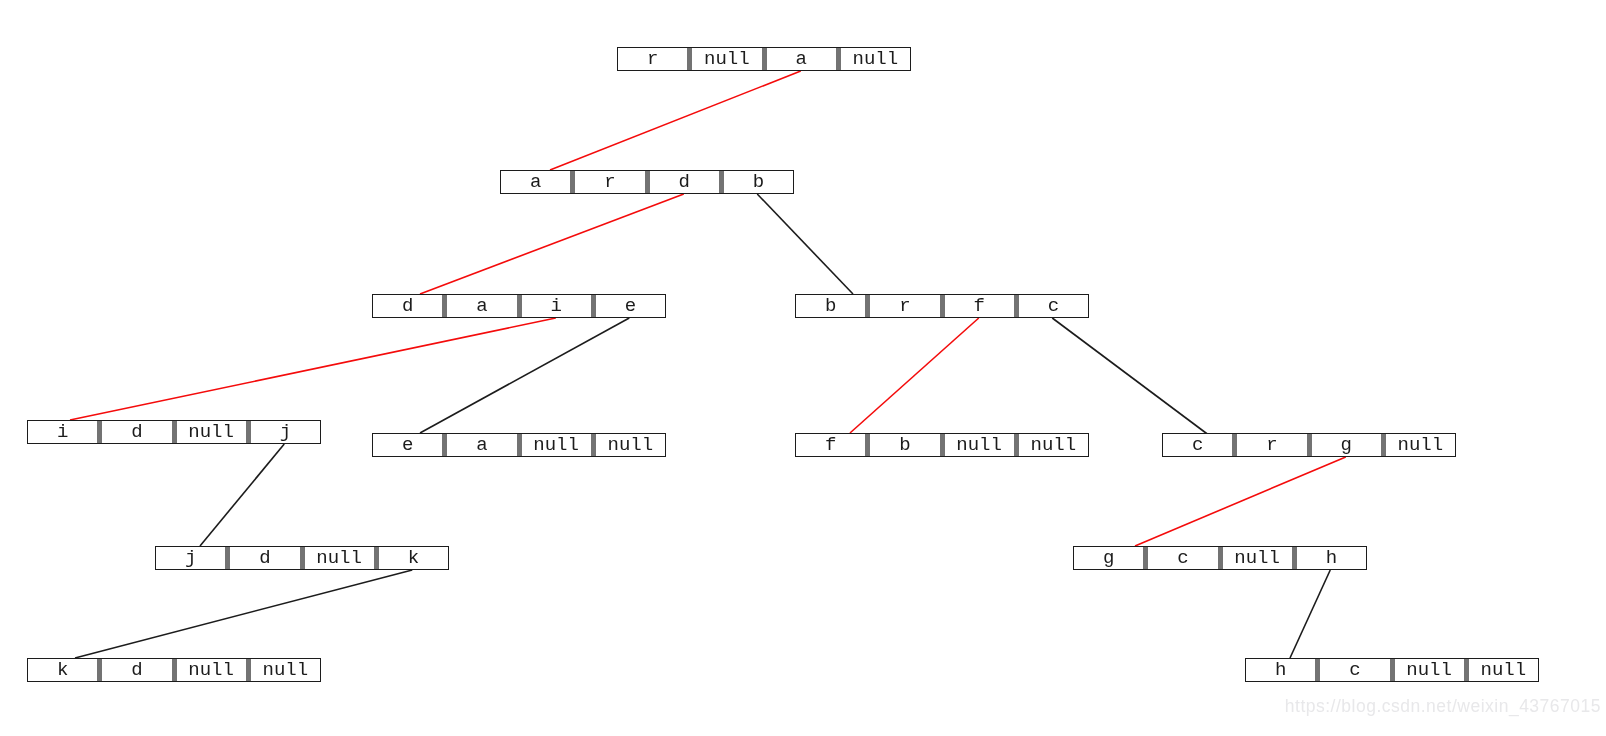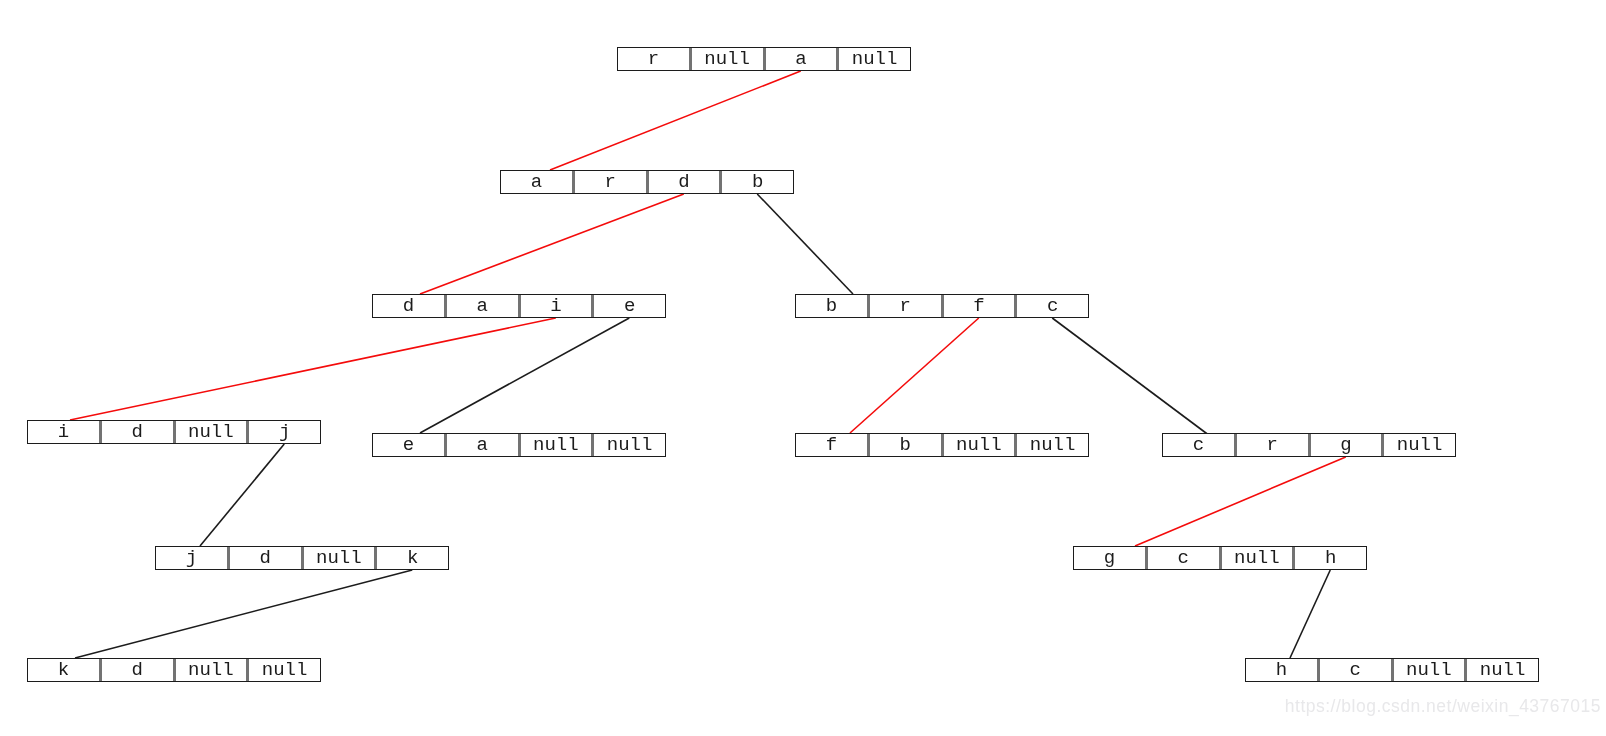--- a/index.html
+++ b/index.html
@@ -31,21 +31,21 @@
     background: #ffffff;
   }
   .cell {
     flex: 1 1 0;
     display: flex;
     align-items: center;
     justify-content: center;
     font-size: 19px;
     line-height: 1;
     color: #1c1c1c;
-    border-left: 3px solid #737373;
+    border-left: 5px solid #737373;
     overflow: hidden;
     white-space: nowrap;
   }
   .cell:first-child {
     border-left: none;
   }
   .watermark {
     position: absolute;
     right: 5px;
     top: 696px;

